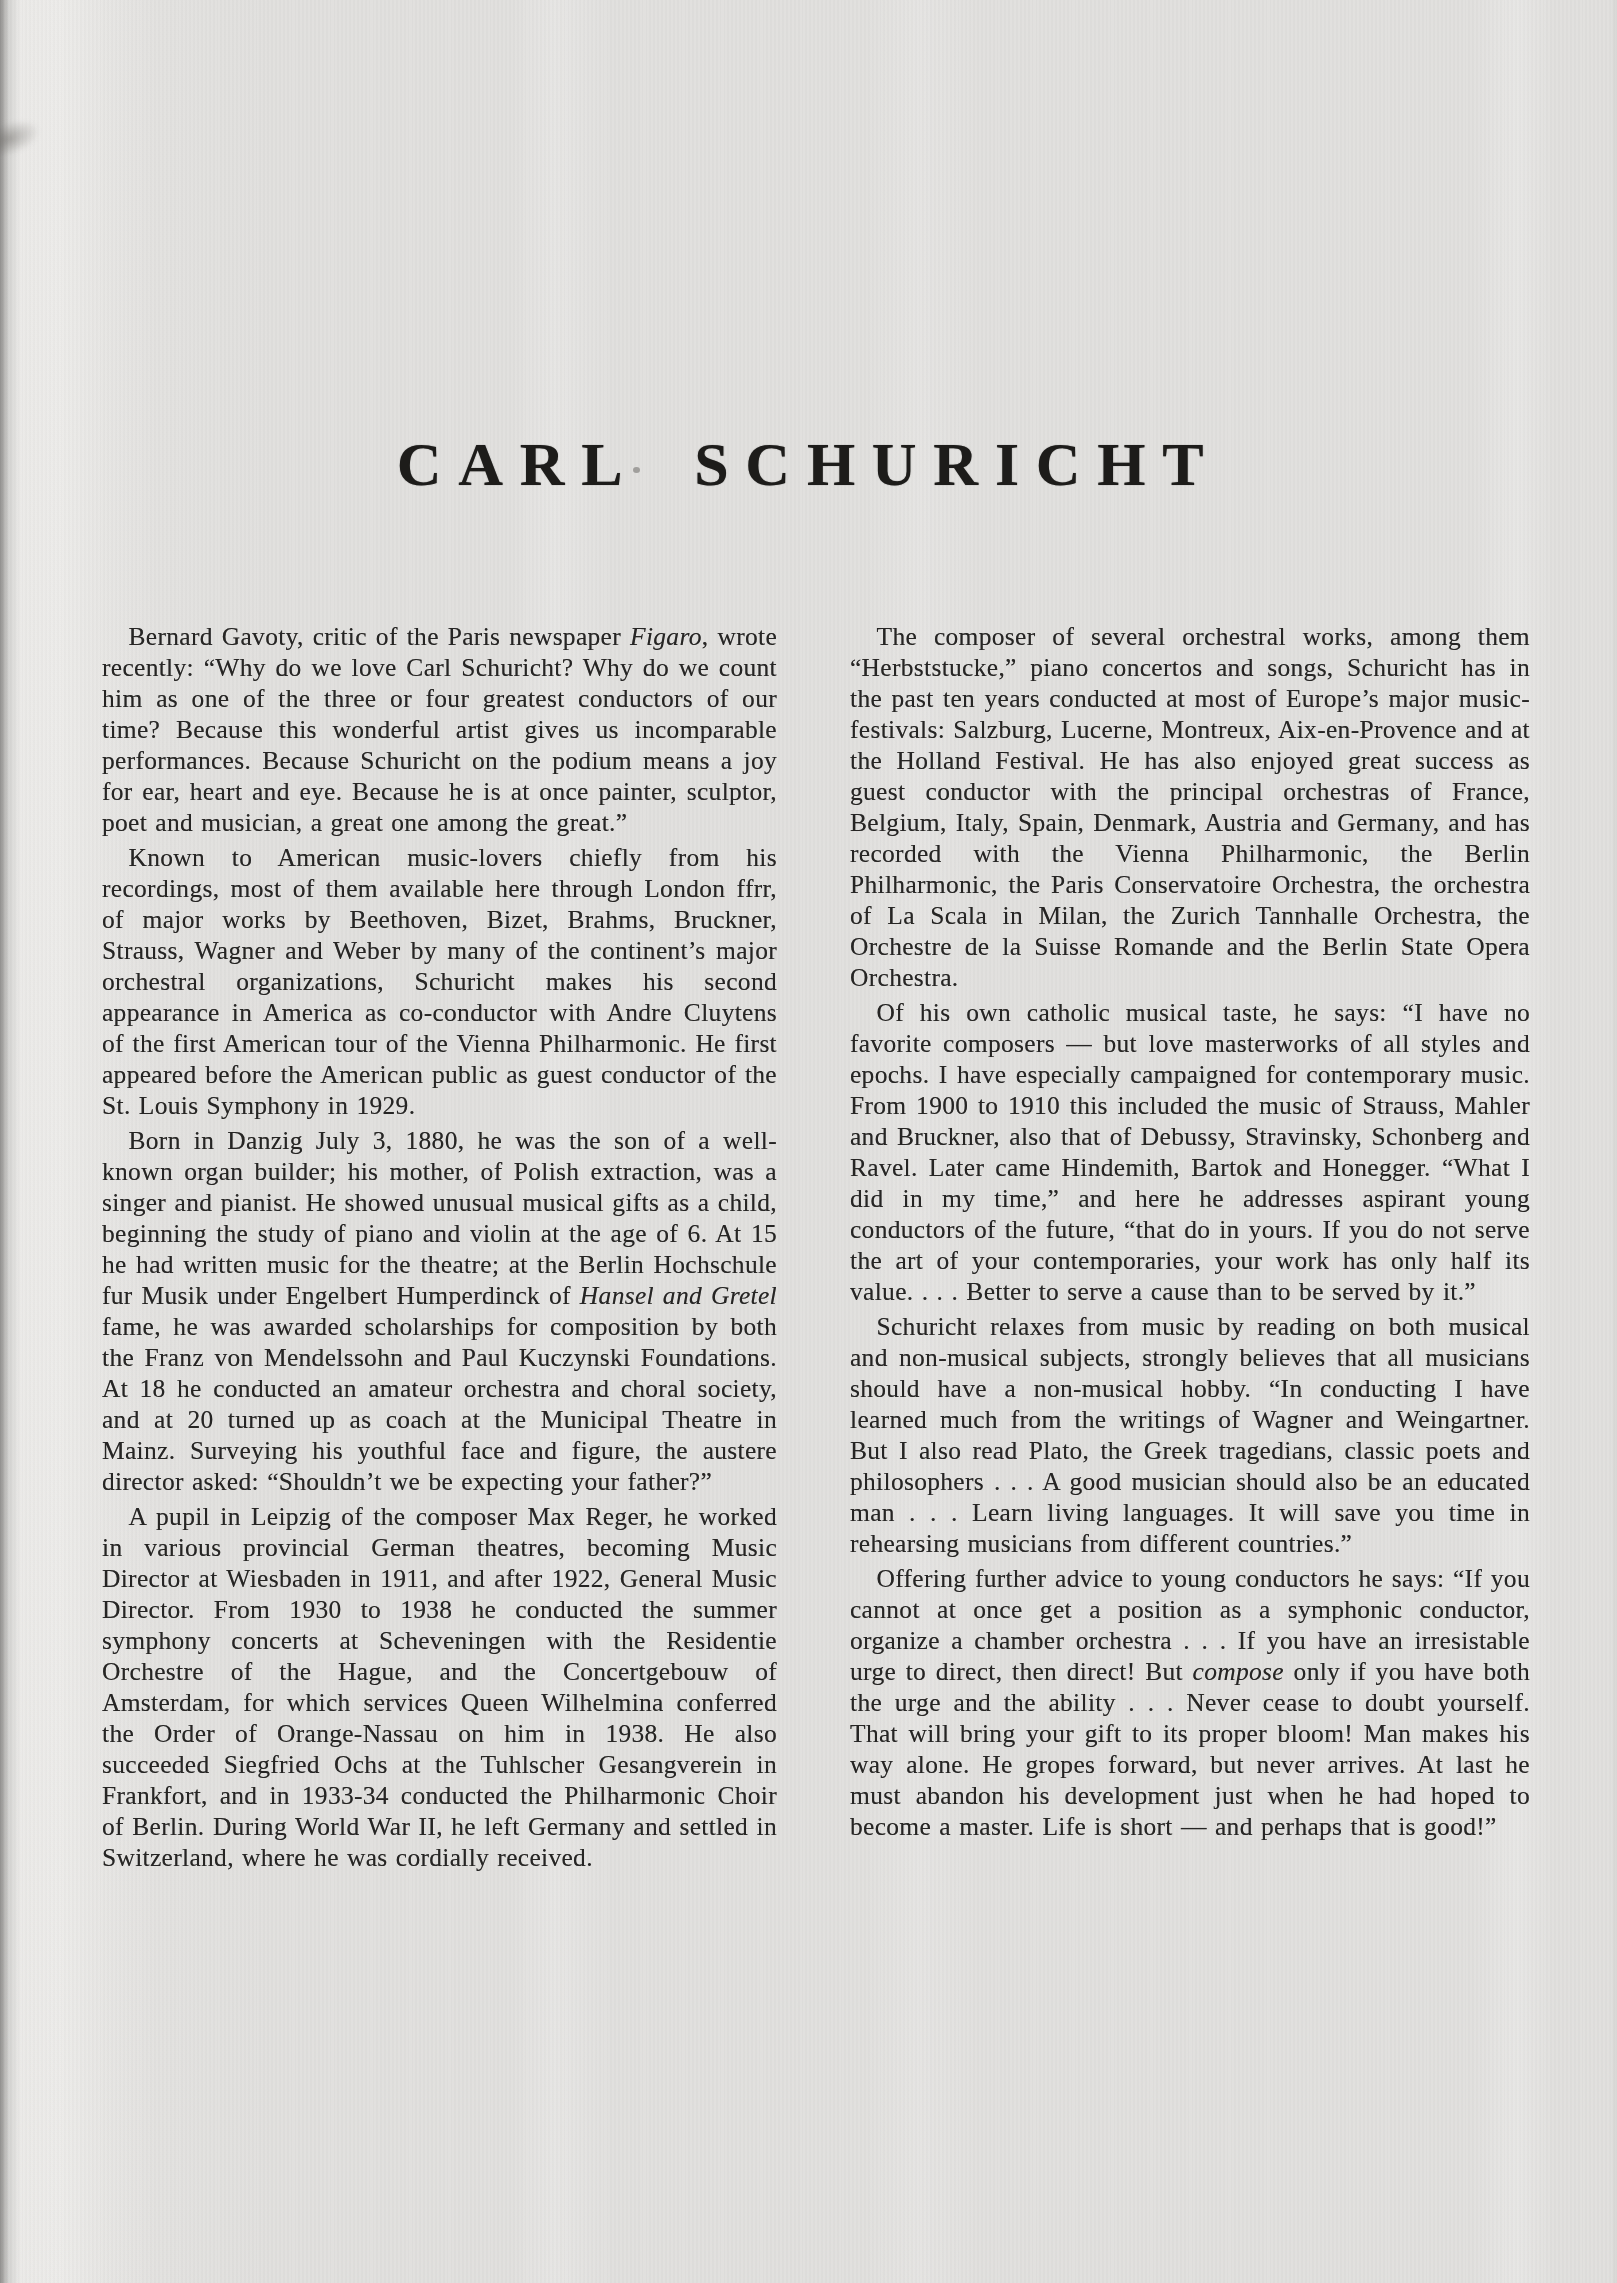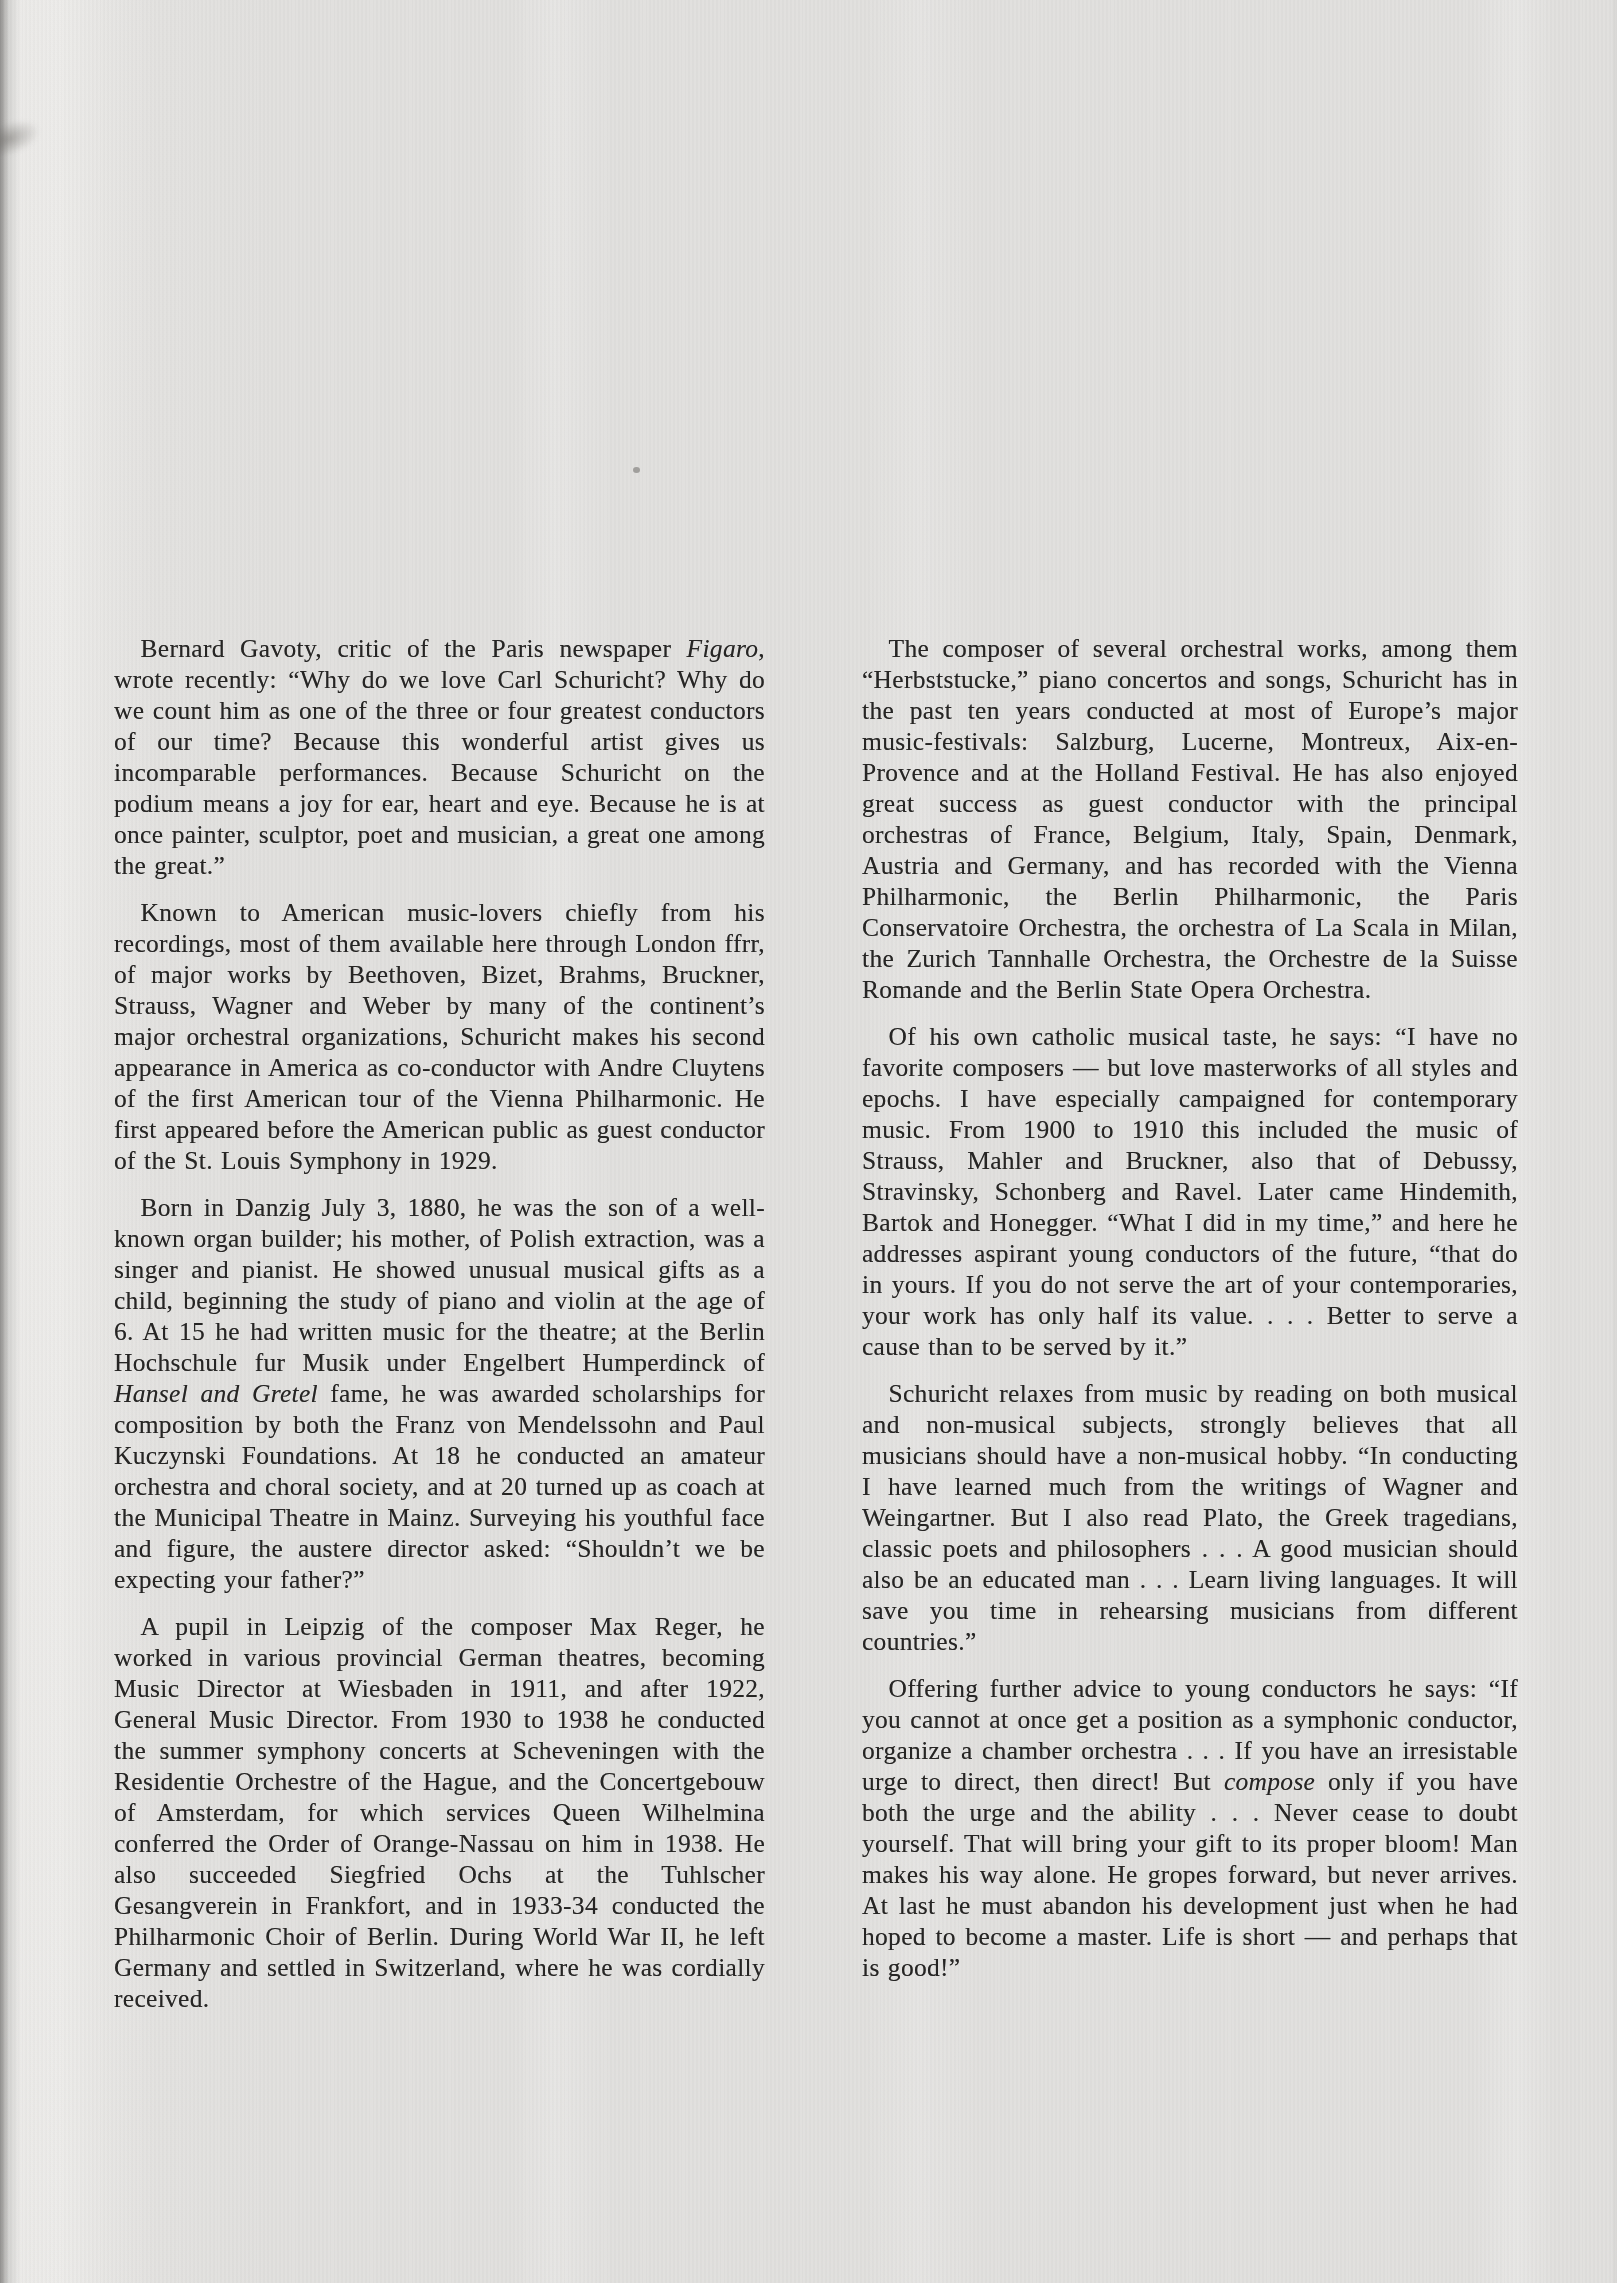--- a/index.html
+++ b/index.html
@@ -79,32 +79,33 @@
     line-height: 31px;
     text-align: justify;
     letter-spacing: 0.012em;
     word-spacing: 0.06em;
     color: var(--ink, #262524);
     text-shadow: 0 0 0.6px rgba(38,37,36,0.45);
   }
   .col-left  { left: 98px;  width: 683px; }
   .col-right { left: 846px;  width: 688px; }
   .para {
-    margin: 16px;
+    margin: 4px;
     text-indent: 26.5px;
   }
   .para em { font-style: italic; }
 </style>
 </head>
 <body>
 
 <div class="scan">
   <div class="smudge"></div>
   <div class="speck"></div>
 
+  <h1 class="title">CARL SCHURICHT</h1>
 
   <div class="col col-left">
     <p class="para"><span>Bernard Gavoty, critic of the Paris newspaper </span><em>Figaro</em><span>, wrote recently: “Why do we love Carl Schuricht? Why do we count him as one of the three or four greatest conductors of our time? Because this wonderful artist gives us incomparable performances. Because Schuricht on the podium means a joy for ear, heart and eye. Because he is at once painter, sculptor, poet and musician, a great one among the great.”</span></p>
     <p class="para"><span>Known to American music-lovers chiefly from his recordings, most of them available here through London ffrr, of major works by Beethoven, Bizet, Brahms, Bruckner, Strauss, Wagner and Weber by many of the continent’s major orchestral organizations, Schuricht makes his second appearance in America as co-conductor with Andre Cluytens of the first American tour of the Vienna Philharmonic. He first appeared before the American public as guest conductor of the St. Louis Symphony in 1929.</span></p>
     <p class="para"><span>Born in Danzig July 3, 1880, he was the son of a well-known organ builder; his mother, of Polish extraction, was a singer and pianist. He showed unusual musical gifts as a child, beginning the study of piano and violin at the age of 6. At 15 he had written music for the theatre; at the Berlin Hochschule fur Musik under Engelbert Humperdinck of </span><em>Hansel and Gretel</em><span> fame, he was awarded scholarships for composition by both the Franz von Mendelssohn and Paul Kuczynski Foundations. At 18 he conducted an amateur orchestra and choral society, and at 20 turned up as coach at the Municipal Theatre in Mainz. Surveying his youthful face and figure, the austere director asked: “Shouldn’t we be expecting your father?”</span></p>
     <p class="para"><span>A pupil in Leipzig of the composer Max Reger, he worked in various provincial German theatres, becoming Music Director at Wiesbaden in 1911, and after 1922, General Music Director. From 1930 to 1938 he conducted the summer symphony concerts at Scheveningen with the Residentie Orchestre of the Hague, and the Concertgebouw of Amsterdam, for which services Queen Wilhelmina conferred the Order of Orange-Nassau on him in 1938. He also succeeded Siegfried Ochs at the Tuhlscher Gesangverein in Frankfort, and in 1933-34 conducted the Philharmonic Choir of Berlin. During World War II, he left Germany and settled in Switzerland, where he was cordially received.</span></p>
   </div>
 
   <div class="col col-right">
     <p class="para"><span>The composer of several orchestral works, among them “Herbststucke,” piano concertos and songs, Schuricht has in the past ten years conducted at most of Europe’s major music-festivals: Salzburg, Lucerne, Montreux, Aix-en-Provence and at the Holland Festival. He has also enjoyed great success as guest conductor with the principal orchestras of France, Belgium, Italy, Spain, Denmark, Austria and Germany, and has recorded with the Vienna Philharmonic, the Berlin Philharmonic, the Paris Conservatoire Orchestra, the orchestra of La Scala in Milan, the Zurich Tannhalle Orchestra, the Orchestre de la Suisse Romande and the Berlin State Opera Orchestra.</span></p>

